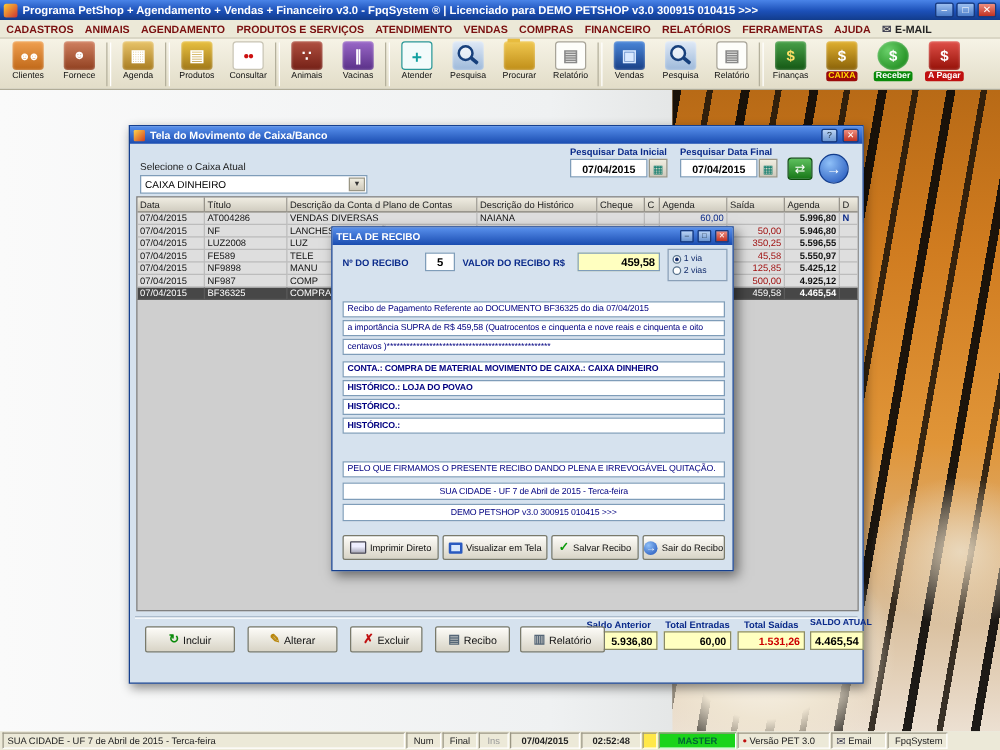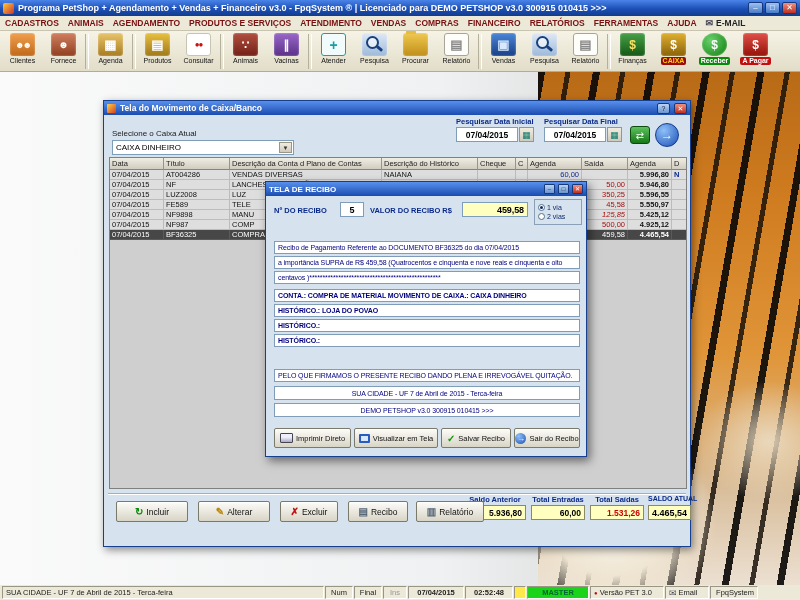--- a/index.html
+++ b/index.html
@@ -339,21 +339,21 @@
             <div class="g-cell c-d" style="width: 30px;"></div>
           </div>
           <div class="g-row">
             <div class="g-cell" style="width: 54px;">07/04/2015</div>
             <div class="g-cell" style="width: 66px;">NF9898</div>
             <div class="g-cell" style="width: 152px;">MANU</div>
             <div class="g-cell" style="width: 96px;"></div>
             <div class="g-cell" style="width: 38px;"></div>
             <div class="g-cell" style="width: 12px;"></div>
             <div class="g-cell num c-entrada" style="width: 54px;"></div>
-            <div class="g-cell num c-saida" style="width: 46px; font-style: italic;">125,85</div>
+            <div class="g-cell num c-saida" style="width: 46px;">125,85</div>
             <div class="g-cell num c-saldo" style="width: 44px;">5.425,12</div>
             <div class="g-cell c-d" style="width: 30px;"></div>
           </div>
           <div class="g-row">
             <div class="g-cell" style="width: 54px;">07/04/2015</div>
             <div class="g-cell" style="width: 66px;">NF987</div>
             <div class="g-cell" style="width: 152px;">COMP</div>
             <div class="g-cell" style="width: 96px;"></div>
             <div class="g-cell" style="width: 38px;"></div>
             <div class="g-cell" style="width: 12px;"></div>

